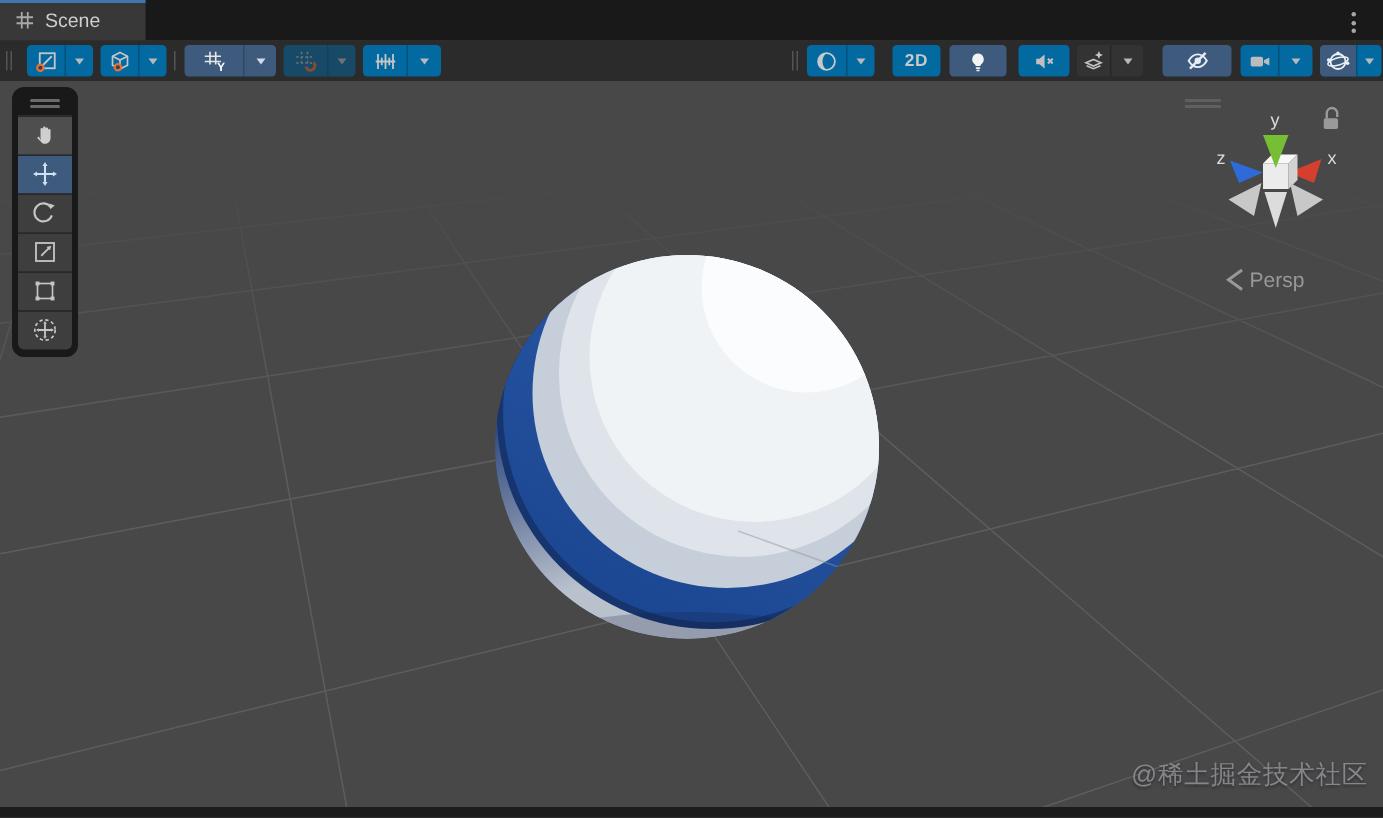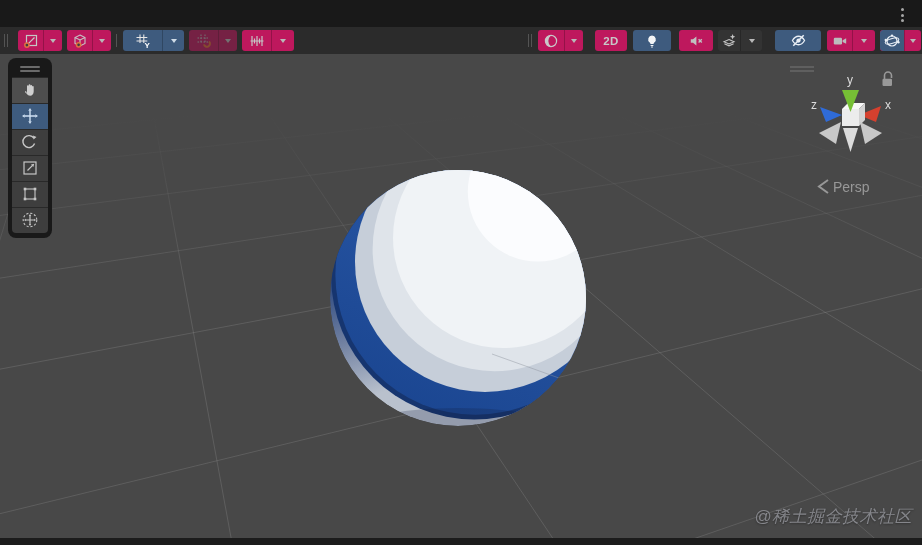--- a/index.html
+++ b/index.html
@@ -11,21 +11,21 @@
   .tab{position:absolute;top:0;height:27px;display:flex;align-items:center;gap:7px;
        color:#cfcfcf;font-size:13px;cursor:default;}
   #tab-scene{left:0;width:97px;background:#383838;padding-left:10px;box-sizing:border-box;}
   #tab-scene::before{content:"";position:absolute;left:0;top:0;width:100%;height:2px;background:#4176ad;}
   #tab-asset{left:97px;padding-left:11px;}
   #kebab{position:absolute;right:16px;top:6px;display:flex;flex-direction:column;gap:2.5px;padding:2px;}
   #kebab i{width:3px;height:3px;border-radius:50%;background:#a6a6a6;}
   
   #toolbar{position:absolute;left:0;top:27px;width:922px;height:27px;background:#2b2b2b;
            border-bottom:0 none;box-sizing:border-box;}
-  .btn{position:absolute;top:3px;height:21px;background:#be185d;border-radius:3px;
+  .btn{position:absolute;top:3px;height:21px;background:#0369a1;border-radius:3px;
        display:flex;align-items:stretch;overflow:hidden;}
   .btn.blue{background:#3e5b7e;}
   .btn.dim{opacity:.5;}
   .btn.darkbg{background:#333333;}
   .seg{display:flex;align-items:center;justify-content:center;}
   .arrf{display:flex;align-items:center;justify-content:center;border-left:1px solid rgba(0,0,0,.22);}
   .tri{width:0;height:0;border-left:3.8px solid transparent;border-right:3.8px solid transparent;
        border-top:4.6px solid #b9b9b9;}
   .blue .tri{border-top-color:#cfdce8;}
   .vsep{position:absolute;top:7px;width:1px;height:13px;background:#545454;}
@@ -47,31 +47,37 @@
   .pbtn:last-of-type{border-radius:0 0 4px 4px;}
   .pbtn.hover{background:#4e4e4e;}
   .pbtn.active{background:#3e5b7e;}
   
   #pill{position:absolute;left:788px;top:10px;width:24px;padding:2px;}
   #pill i{display:block;height:1.5px;background:#5f5f5f;margin-bottom:2.5px;}
   
   #gizmo{position:absolute;left:800px;top:6px;}
   
   #watermark{position:absolute;right:10px;top:451px;font-size:17px;letter-spacing:.5px;
-             color:rgba(152,154,160,.78);text-shadow:0 1px 2px rgba(0,0,0,.35);font-style:italic;}
+             color:rgba(152,154,160,.78);text-shadow:0 1px 2px rgba(0,0,0,.35);}
   #bottomstrip{position:absolute;left:0;top:538px;width:922px;height:7px;background:#1c1c1c;}
   svg{display:block;}
   text{font-family:"Liberation Sans",sans-serif;}
 </style>
 </head>
 <body>
 
 <div id="app">
 
   <div id="tabbar">
+    <div class="tab" id="tab-scene">
+      <svg width="13" height="13" viewBox="0 0 13 13">
+        <path d="M4.5,1 V12 M8.5,1 V12 M1,4.5 H12 M1,8.5 H12" stroke="#a8a8a8" stroke-width="1.2" fill="none"></path>
+      </svg>
+      <span>Scene</span>
+    </div>
     <div id="kebab">
         <i></i>
         <i></i>
         <i></i>
       </div>
   </div>
 
   <div id="toolbar">
     <span class="vsep" style="left:4px"></span>
     <span class="vsep" style="left:7px"></span>

